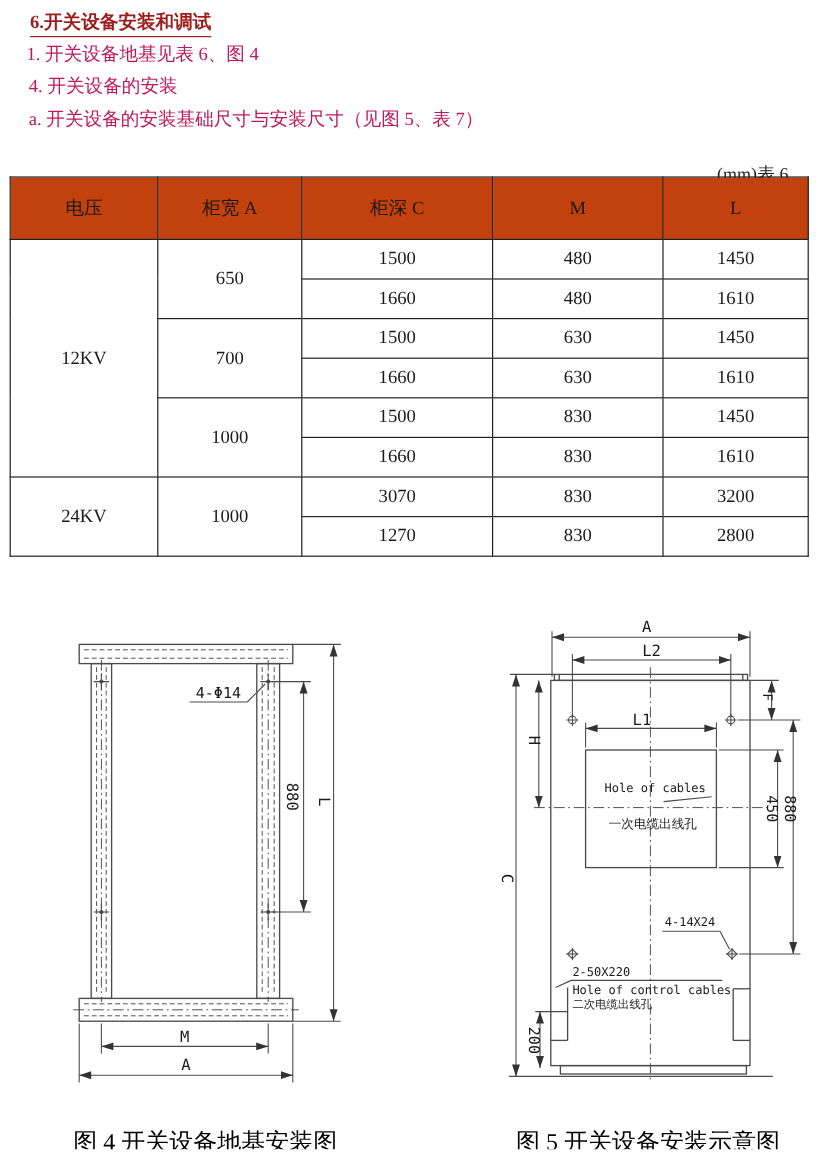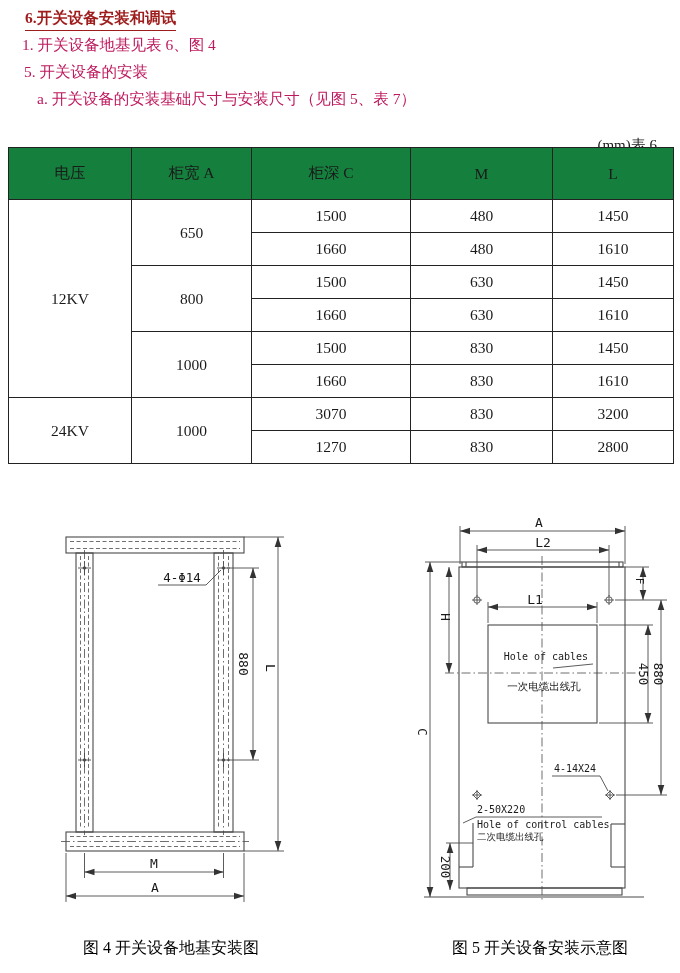--- a/index.html
+++ b/index.html
@@ -4,47 +4,47 @@
 <style>
   html,body{margin:0;padding:0;background:#fff;}
   #page{position:relative;width:680px;height:958px;background:#ffffff;overflow:hidden;
         font-family:"Liberation Serif","DejaVu Serif",serif;color:#1a1a1a;}
   .abs{position:absolute;}
   #heading{left:25px;top:8px;font-size:15.5px;font-weight:bold;color:#9e1c1c;
            border-bottom:1.5px solid #9e1c1c;padding-bottom:1px;}
   .intro{font-size:15.5px;color:#be185d;white-space:nowrap;}
   #line1{left:22px;top:35px;}
   #line2{left:24px;top:62px;}
-  #line3{left:37px;top:89px;}
+  #line3{left:24px;top:89px;}
   #mmnote{left:0;top:112px;width:657px;text-align:right;font-size:15px;margin-top:24px;}
   
   #spec-table{left:8px;top:147px;}
   table{border-collapse:collapse;table-layout:fixed;width:665px;}
   td,th{border:1.4px solid #222;text-align:center;vertical-align:middle;
         font-size:15.5px;font-weight:normal;padding:0;}
   tr.hdr{height:52px;}
   tr.row{height:33px;}
-  tr.hdr th{background:#15803d;}
+  tr.hdr th{background:#c2410c;}
   
   #fig4{left:25px;top:500px;}
   #fig5{left:403px;top:510px;}
-  .caption{font-size:16px;text-align:center;color:#000;white-space:nowrap;}
+  .caption{font-size:20px;text-align:center;color:#000;white-space:nowrap;}
   #fig4cap{left:55px;top:938px;width:232px;}
   #fig5cap{left:424px;top:938px;width:232px;}
   svg text{fill:#1a1a1a;font-family:"DejaVu Sans Mono","Liberation Mono",monospace;}
   svg .zh{font-family:"Liberation Serif","DejaVu Serif",serif;}
 </style>
 </head>
 <body>
 
 <div id="page">
 
   <div id="heading" class="abs">6.开关设备安装和调试</div>
   <div id="line1" class="abs intro">1. 开关设备地基见表 6、图 4</div>
-  <div id="line2" class="abs intro">5. 开关设备的安装</div>
+  <div id="line2" class="abs intro">4. 开关设备的安装</div>
   <div id="line3" class="abs intro">a. 开关设备的安装基础尺寸与安装尺寸（见图 5、表 7）</div>
   <div id="mmnote" class="abs">(mm)表 6</div>
 
   <div id="spec-table" class="abs">
     <table>
       <colgroup>
           <col style="width:123px">
           <col style="width:120px">
           <col style="width:159px">
           <col style="width:142px">
@@ -64,21 +64,21 @@
         <td>1500</td>
         <td>480</td>
         <td>1450</td>
       </tr>
       <tr class="row">
         <td>1660</td>
         <td>480</td>
         <td>1610</td>
       </tr>
       <tr class="row">
-        <td rowspan="2">800</td>
+        <td rowspan="2">700</td>
         <td>1500</td>
         <td>630</td>
         <td>1450</td>
       </tr>
       <tr class="row">
         <td>1660</td>
         <td>630</td>
         <td>1610</td>
       </tr>
       <tr class="row">

